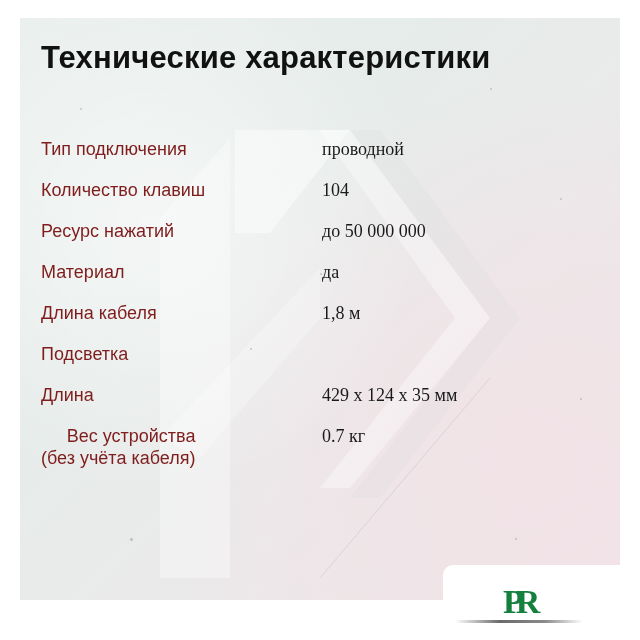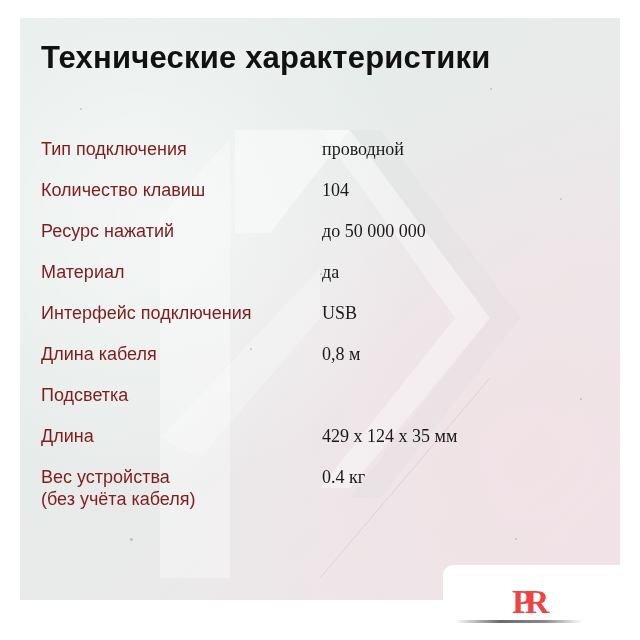--- a/index.html
+++ b/index.html
@@ -35,21 +35,21 @@
       position: absolute; left: 281px; top: 0;
       font-size: 18px; color: #1a1a1a; line-height: 22px; font-family: Liberation Serif, serif;
     }
     .logo-box {
       position: absolute; left: 443px; top: 565px; width: 197px; height: 75px;
       background: #ffffff; border-top-left-radius: 10px;
     }
     .logo-mark {
       position: absolute; left: 60px; top: 18px;
       font-family: "Liberation Serif", "DejaVu Serif", serif;
-      font-size: 34px; font-weight: bold; color: #ef4444; letter-spacing: -8px; margin-left: 9px;
+      font-size: 34px; font-weight: bold; color: #15803d; letter-spacing: -8px;
     }
     .logo-swoosh {
       position: absolute; left: 12px; top: 55px; width: 128px; height: 3px;
       background: linear-gradient(90deg, rgba(120,120,120,0) 0%, #6b6b6b 35%, #8a8a8a 70%, rgba(180,180,180,0) 100%);
       border-radius: 2px;
     }
   </style>
 </head>
 <body>
 
@@ -86,40 +86,36 @@
     </div>
     <div class="spec-row">
       <span class="spec-label">Ресурс нажатий</span>
       <span class="spec-value">до 50 000 000</span>
     </div>
     <div class="spec-row">
       <span class="spec-label">Материал</span>
       <span class="spec-value">да</span>
     </div>
     <div class="spec-row">
-      <span class="spec-label">Интерфейс подключения</span>
-      <span class="spec-value">USB</span>
-    </div>
-    <div class="spec-row">
       <span class="spec-label">Длина кабеля</span>
-      <span class="spec-value">0,8 м</span>
+      <span class="spec-value">1,8 м</span>
     </div>
     <div class="spec-row">
       <span class="spec-label">Подсветка</span>
     </div>
     <div class="spec-row">
       <span class="spec-label">Длина</span>
       <span class="spec-value">429 x 124 x 35 мм</span>
     </div>
-    <div class="spec-row" style="height:48px;">
+    <div class="spec-row" style="height:48px;text-align:right;">
       <span class="spec-label">
         <span>Вес устройства</span><br>
         <span>(без учёта кабеля)</span>
       </span>
-      <span class="spec-value">0.4 кг</span>
+      <span class="spec-value">0.7 кг</span>
     </div>
   </div>
 
   <div class="logo-box">
     <span class="logo-mark">PR</span>
     <span class="logo-swoosh"></span>
   </div>
 </div>
 
 </body></html>

